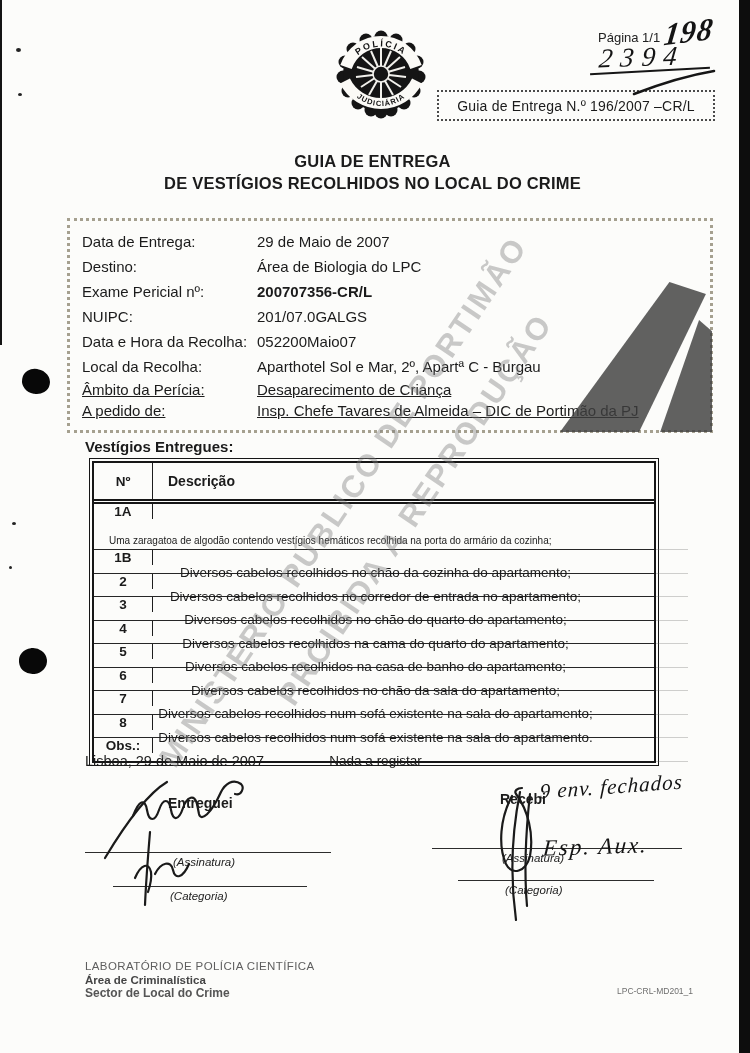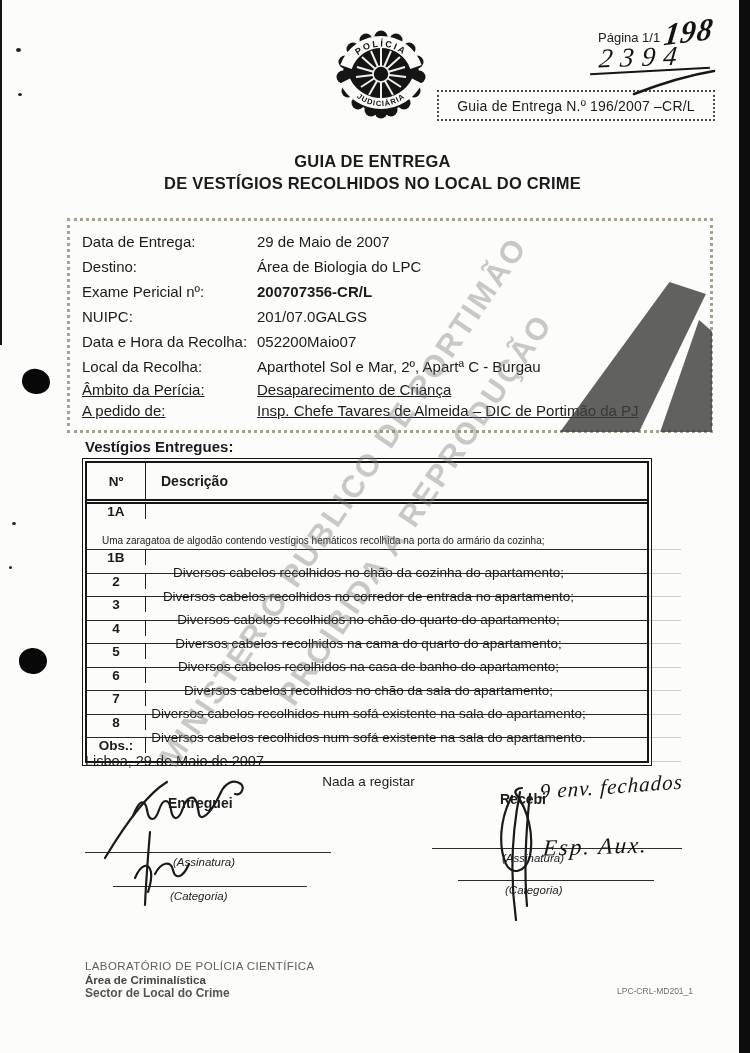--- a/index.html
+++ b/index.html
@@ -42,32 +42,32 @@
             border:3px dotted rgba(150,144,125,0.85);box-sizing:border-box;
             padding:8px 0 0 12px;}
   .info-row{display:flex;height:25px;align-items:center;font-size:15px;}
   .info-row.tight{height:21px;text-decoration:underline;}
   .info-label{width:175px;flex:none;}
   .info-value{white-space:nowrap;}
   .v-bold{font-weight:bold;}
 
   
   .section-title{position:absolute;left:85px;top:438px;font-size:15px;font-weight:bold;}
-  .etable{position:absolute;left:85px;top:461px;width:564px;border:2.5px solid #161616;
+  .etable{position:absolute;left:92px;top:461px;width:564px;border:2.5px solid #161616;
           outline:1.5px solid #161616;outline-offset:2px;box-sizing:border-box;background:rgba(252,252,250,0.0);}
   .ehead{display:flex;height:36px;border-bottom:5px double #161616;align-items:center;font-weight:bold;}
   .c-num{width:58px;flex:none;text-align:center;border-right:1.5px solid #1d1d1d;
          align-self:stretch;display:flex;align-items:center;justify-content:center;
          font-weight:bold;font-size:13.5px;}
   .c-desc{flex:1;padding:0 12px 0 15px;font-size:13.5px;}
   .ehead .c-desc{font-size:14px;}
   .erow{display:flex;border-bottom:1.5px solid #262626;height:22.5px;align-items:center;position:relative;flex-direction:column;}
   .erow.tall{height:45px;}
   .erow.tall .c-desc{font-size:10px;text-align:justify;line-height:20px;padding-top:12px;align-self:flex-start;}
-  .erow.last{border-bottom:none;gap:21px;}
+  .erow.last{border-bottom:none;}
   .erow::after{content:"";position:absolute;right:-34px;bottom:-1px;width:32px;
                border-top:1px solid rgba(100,100,100,0.3);}
 
   
   .place-date{position:absolute;left:85px;top:753px;font-size:14.5px;}
   .sig-label{position:absolute;font-size:14px;font-weight:bold;}
   .lbl-entreguei{left:168px;top:795px;}
   .lbl-recebi{left:500px;top:791px;}
   .hw-env{position:absolute;left:527px;top:775px;font-size:21px;
           transform:rotate(-4deg) skewX(-6deg);letter-spacing:1px;}

